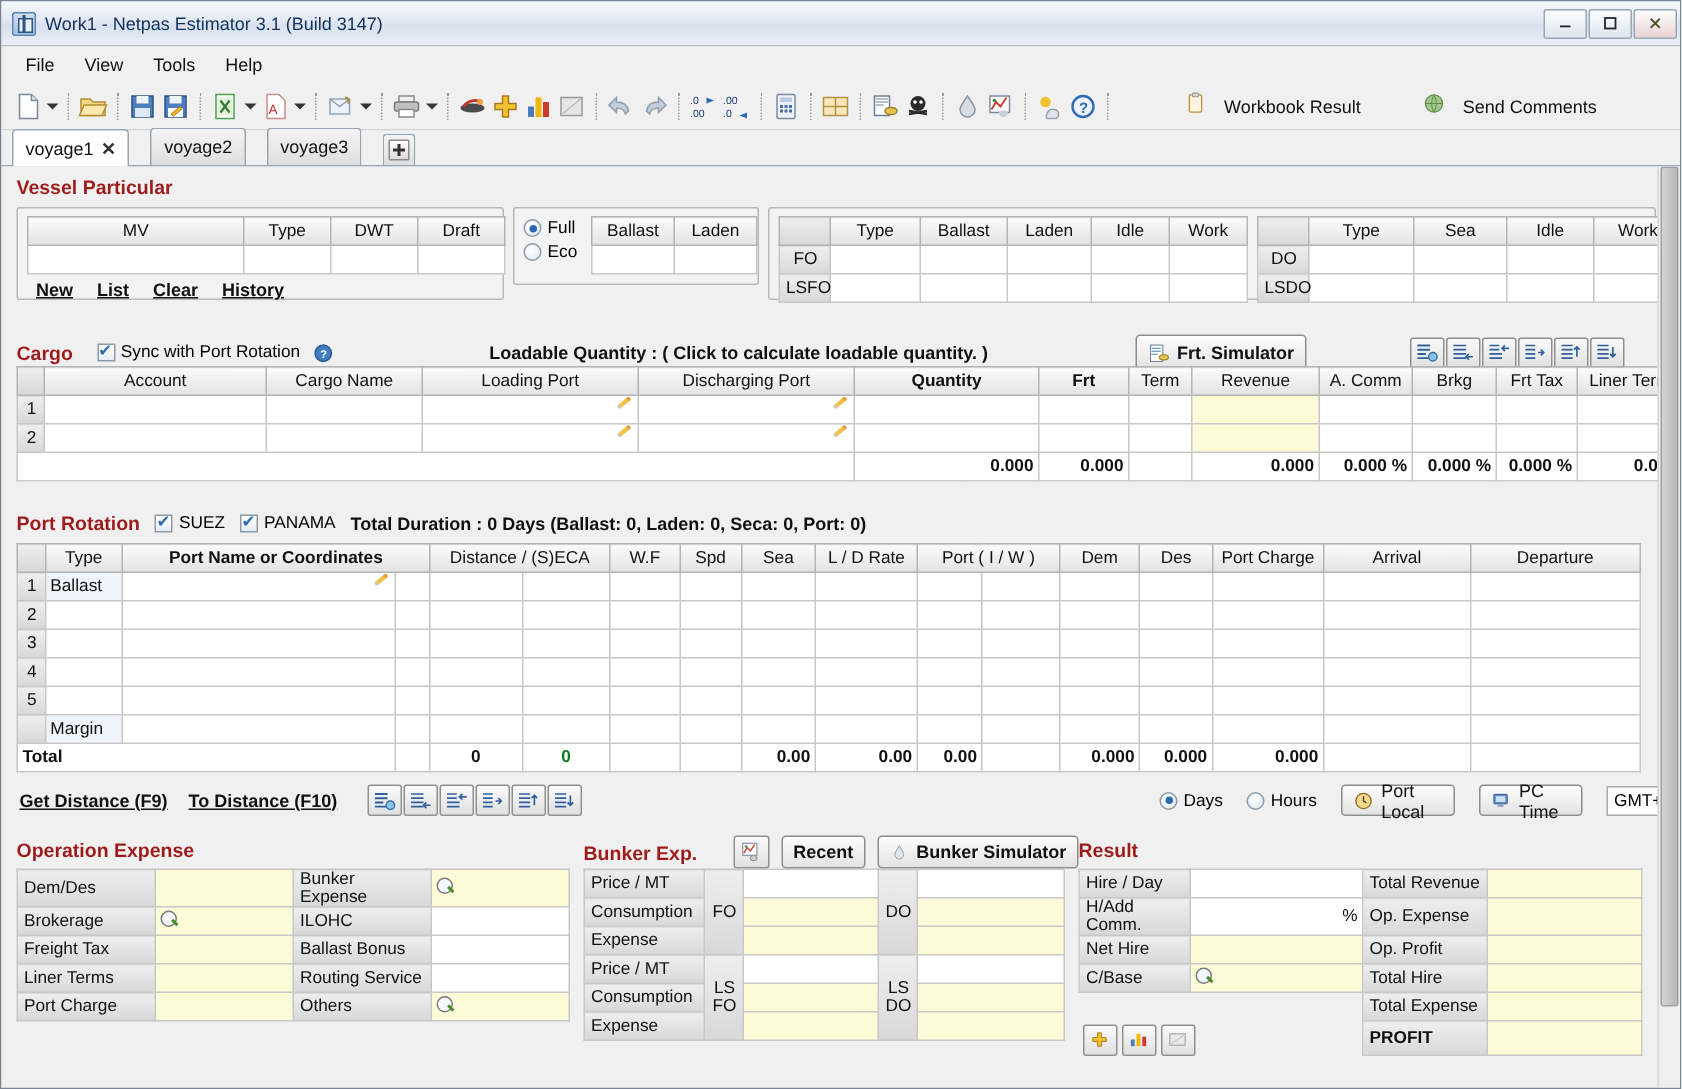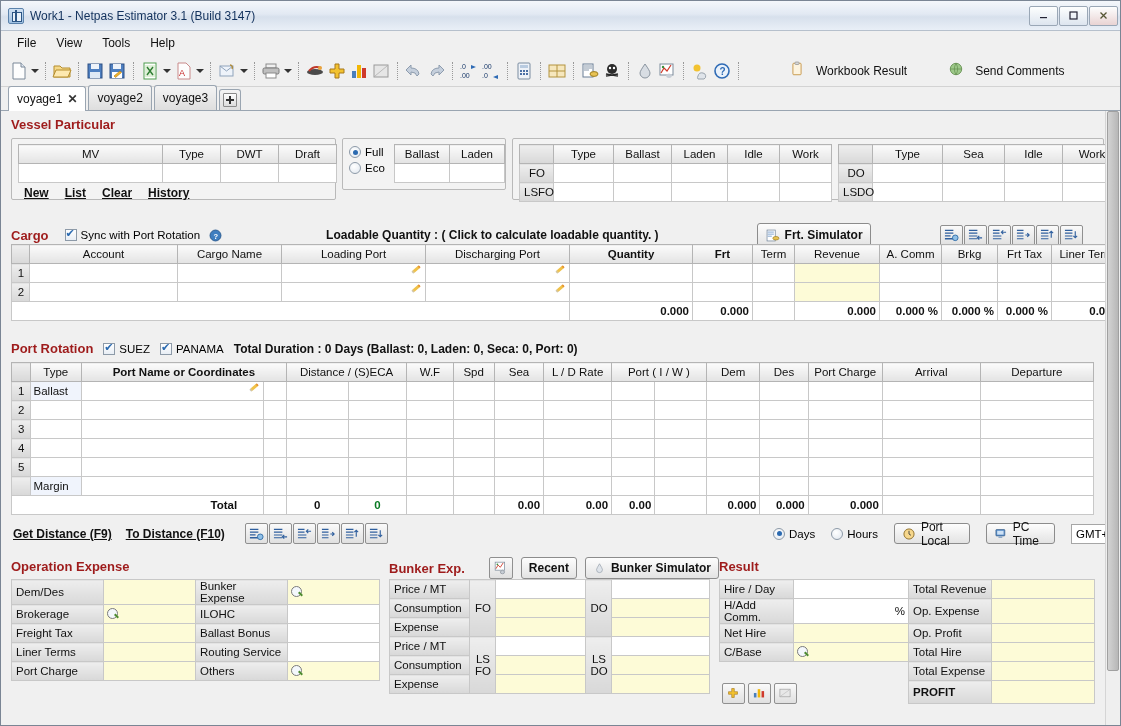--- a/index.html
+++ b/index.html
@@ -95,21 +95,21 @@
     padding-left: 7px; flex: none;
     background: #f0f0f0;
     border-bottom: 1px solid #9aa5b1;
   }
   .tab {
     height: 22px; display: flex; align-items: center; gap: 5px;
     padding: 12px 8px; font-size: 12px; color: #111;
     border: 1px solid #9aa5b1; border-bottom: none;
     border-radius: 3px 3px 0 0;
     background: linear-gradient(180deg,#f4f4f4,#dedede);
-    margin-right: 2px;
+    margin-right: 14px;
   }
   .tab.active {
     background: #ffffff;
     position: relative; top: 1px; height: 23px;
   }
   .tab .x { font-size: 12px; font-weight: bold; color: #333; }
   .tab-add {
     width: 22px; height: 21px; border: 1px solid #9aa5b1;
     border-bottom: none; border-radius: 3px 3px 0 0;
     background: linear-gradient(180deg,#f4f4f4,#dedede);
@@ -931,21 +931,21 @@
         <td></td>
         <td></td>
         <td></td>
         <td></td>
         <td></td>
         <td></td>
         <td></td>
         <td></td>
       </tr>
       <tr class="tot-row">
-        <td colspan="3" style="text-align:right; padding-right:26px;">Total</td>
+        <td colspan="3" style="padding-right:26px;">Total</td>
         <td></td>
         <td style="text-align:center;">0</td>
         <td style="text-align:center; color:#0a7a23;">0</td>
         <td></td>
         <td></td>
         <td style="text-align:right;">0.00</td>
         <td style="text-align:right;">0.00</td>
         <td style="text-align:right;">0.00</td>
         <td></td>
         <td style="text-align:right;">0.000</td>

